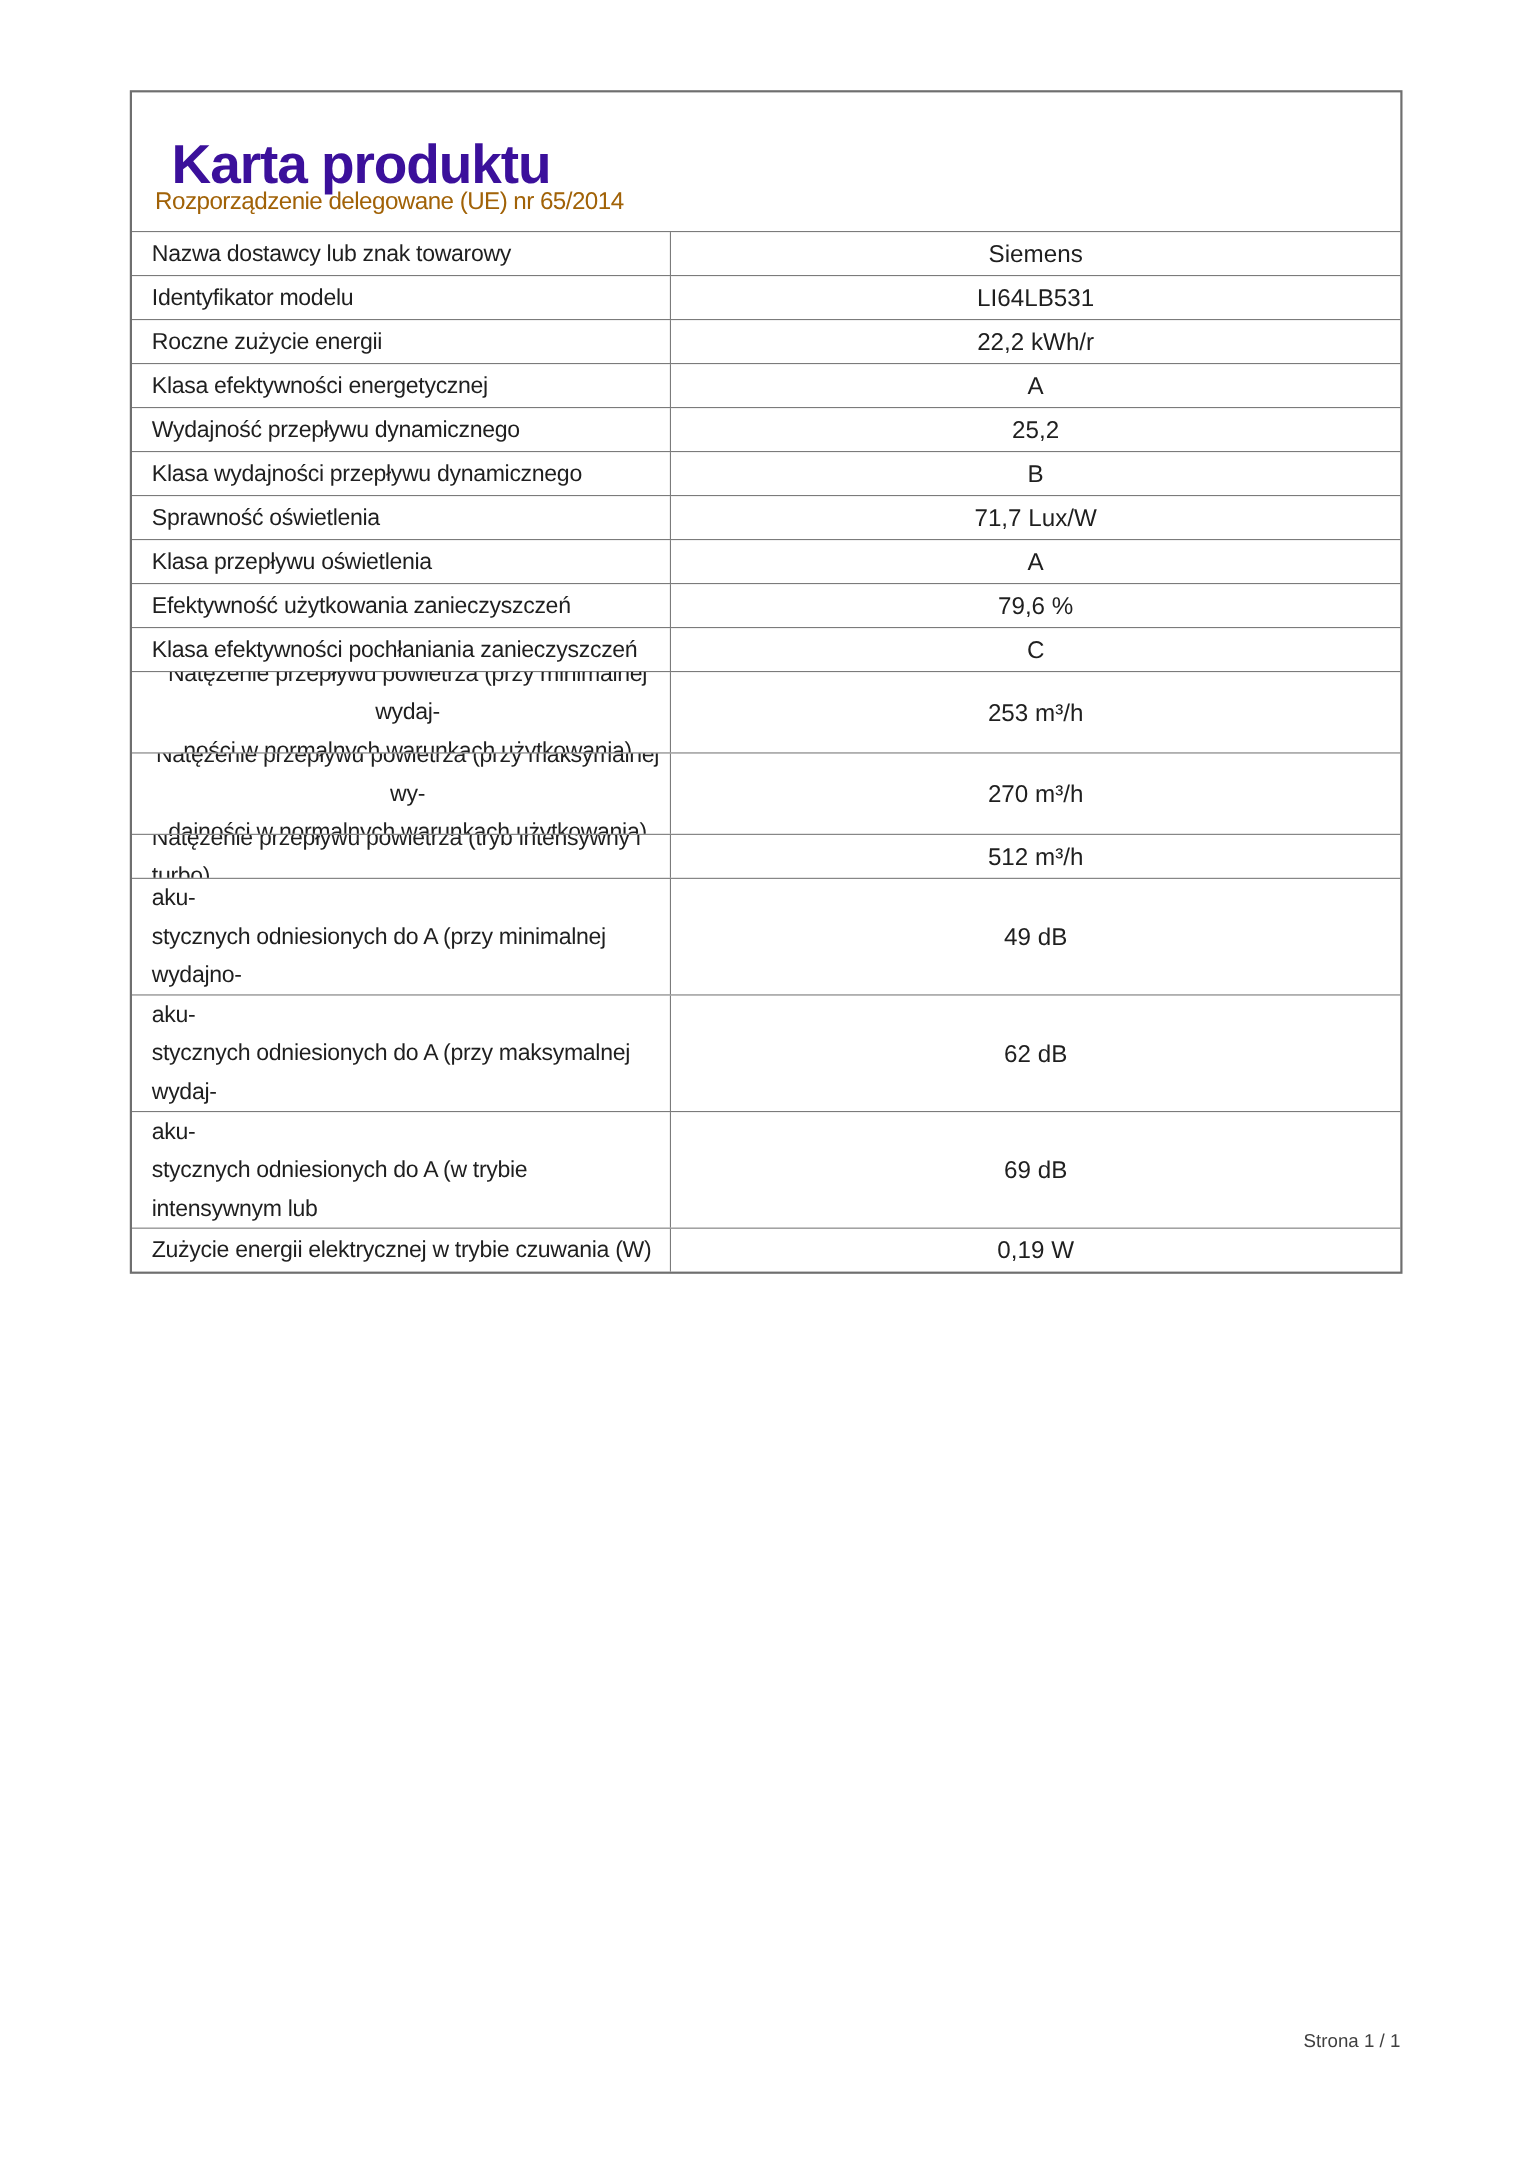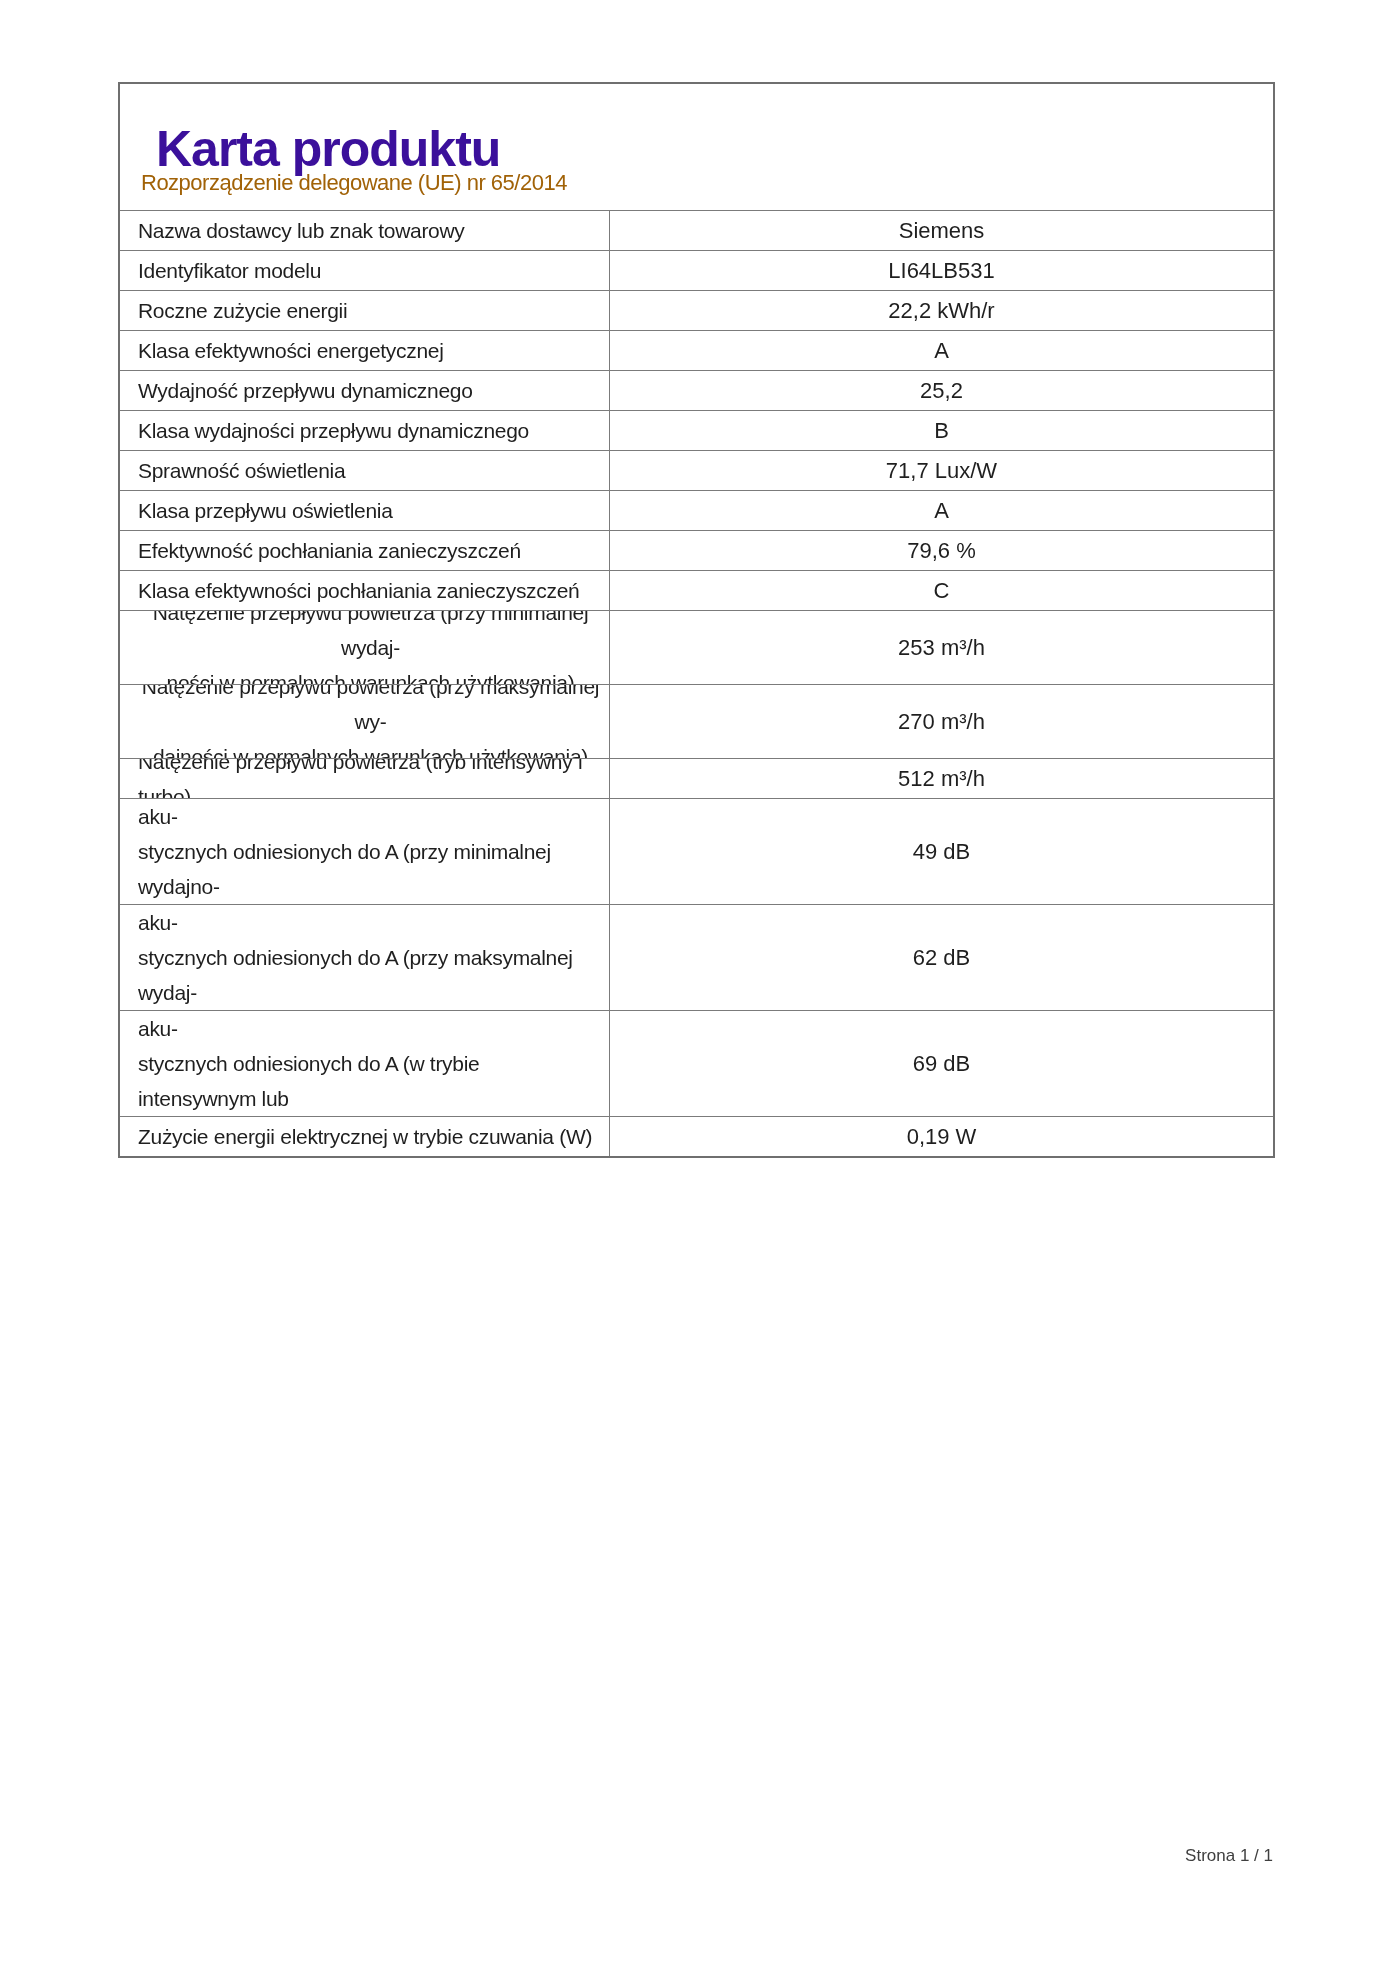--- a/index.html
+++ b/index.html
@@ -126,21 +126,21 @@
       </div>
       <div class="row lines-1">
         <div class="cell label">Sprawność oświetlenia</div>
         <div class="cell value">71,7 Lux/W</div>
       </div>
       <div class="row lines-1">
         <div class="cell label">Klasa przepływu oświetlenia</div>
         <div class="cell value">A</div>
       </div>
       <div class="row lines-1">
-        <div class="cell label">Efektywność pochłaniania zanieczyszczeń</div>
+        <div class="cell label">Efektywność użytkowania zanieczyszczeń</div>
         <div class="cell value">79,6 %</div>
       </div>
       <div class="row lines-1">
         <div class="cell label">Klasa efektywności pochłaniania zanieczyszczeń</div>
         <div class="cell value">C</div>
       </div>
       <div class="row lines-2">
         <div class="cell label">Natężenie przepływu powietrza (przy minimalnej wydaj-
 ności w normalnych warunkach użytkowania)</div>
         <div class="cell value">253 m³/h</div>

